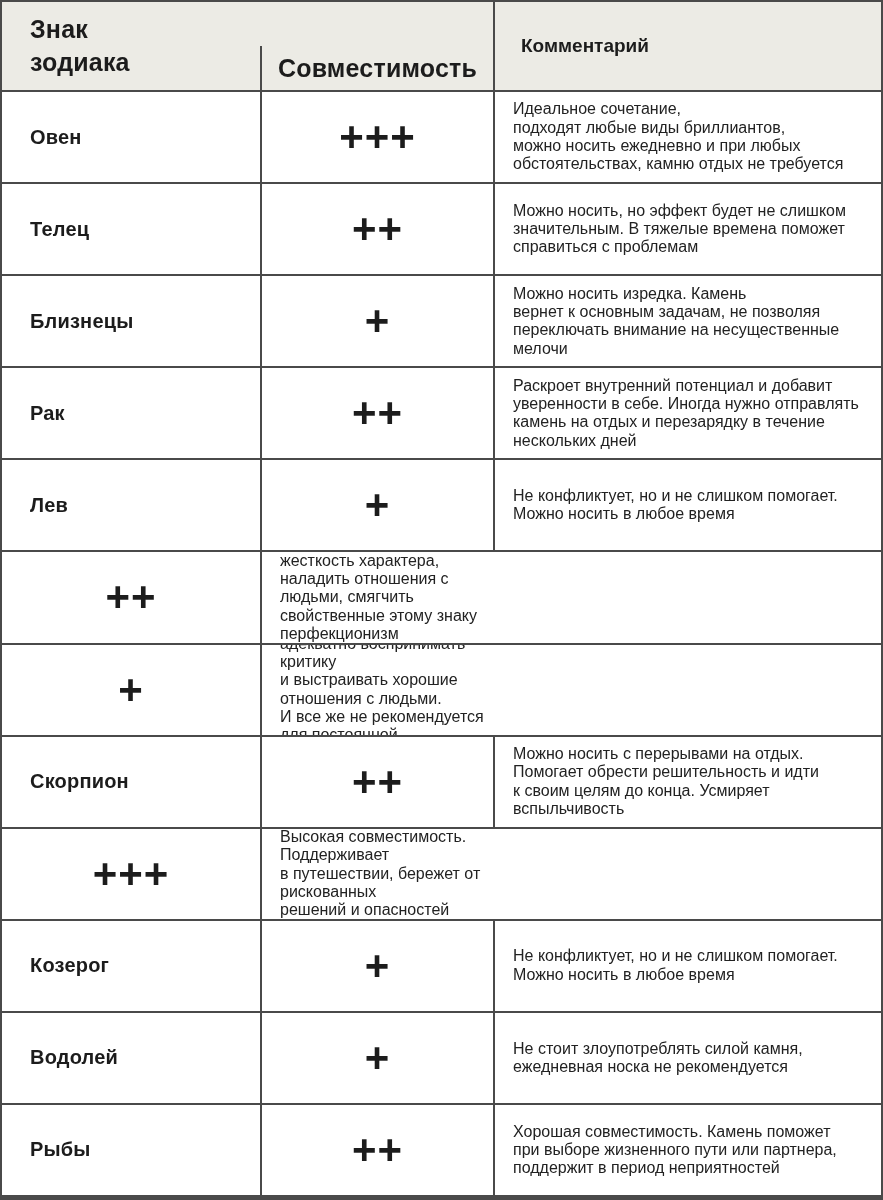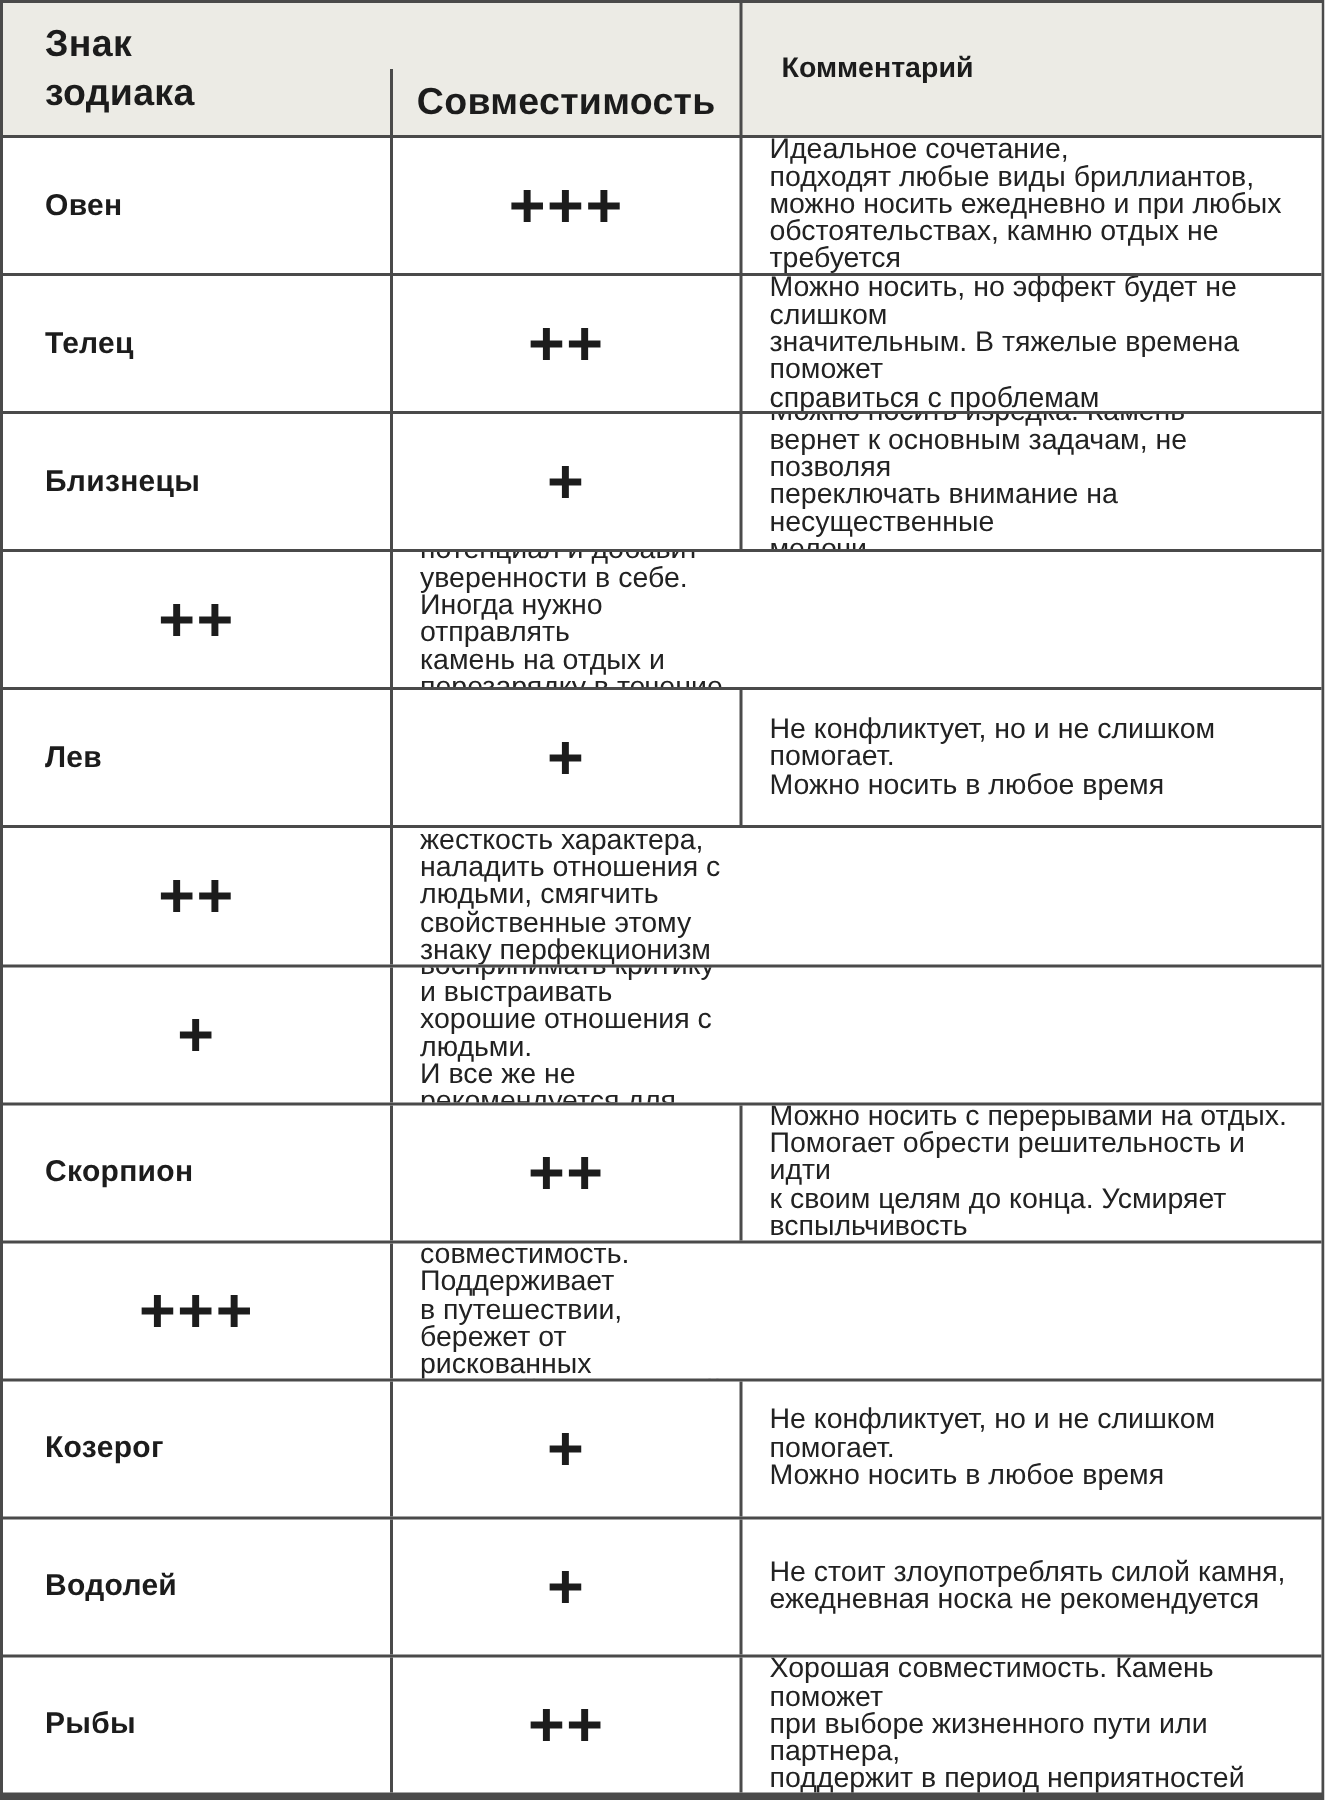--- a/index.html
+++ b/index.html
@@ -58,21 +58,21 @@
   .compat-cell {
     justify-content: center;
     font-size: 42px;
     font-weight: bold;
     letter-spacing: 1px;
   }
   
   .comment-cell {
     padding-left: 18px;
     padding-right: 8px;
-    font-size: 19px;
+    font-size: 16px;
     line-height: 18.3px;
     white-space: pre-line;
     color: #222222;
   }
   
   .header-row .sign-cell {
     white-space: pre-line;
     line-height: 33px;
     font-size: 25px;
   }
@@ -122,20 +122,21 @@
     <div class="row">
       <div class="cell sign-cell">Близнецы</div>
       <div class="cell compat-cell">+</div>
       <div class="cell comment-cell">Можно носить изредка. Камень
 вернет к основным задачам, не позволяя
 переключать внимание на несущественные
 мелочи</div>
     </div>
 
     <div class="row">
+      <div class="cell sign-cell">Рак</div>
       <div class="cell compat-cell">++</div>
       <div class="cell comment-cell">Раскроет внутренний потенциал и добавит
 уверенности в себе. Иногда нужно отправлять
 камень на отдых и перезарядку в течение
 нескольких дней</div>
     </div>
 
     <div class="row">
       <div class="cell sign-cell">Лев</div>
       <div class="cell compat-cell">+</div>

